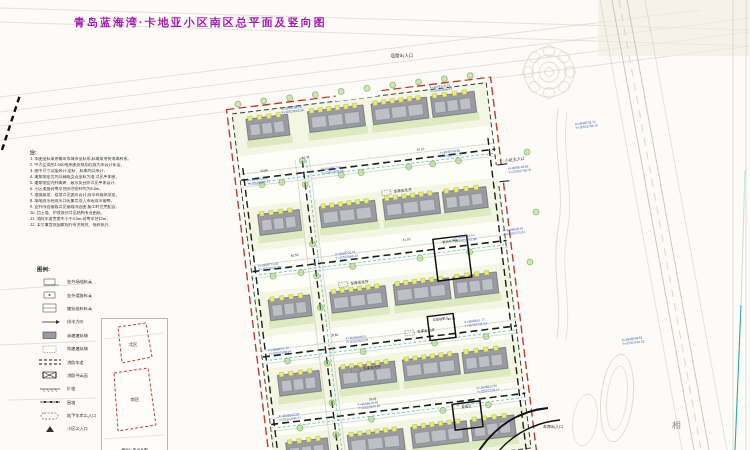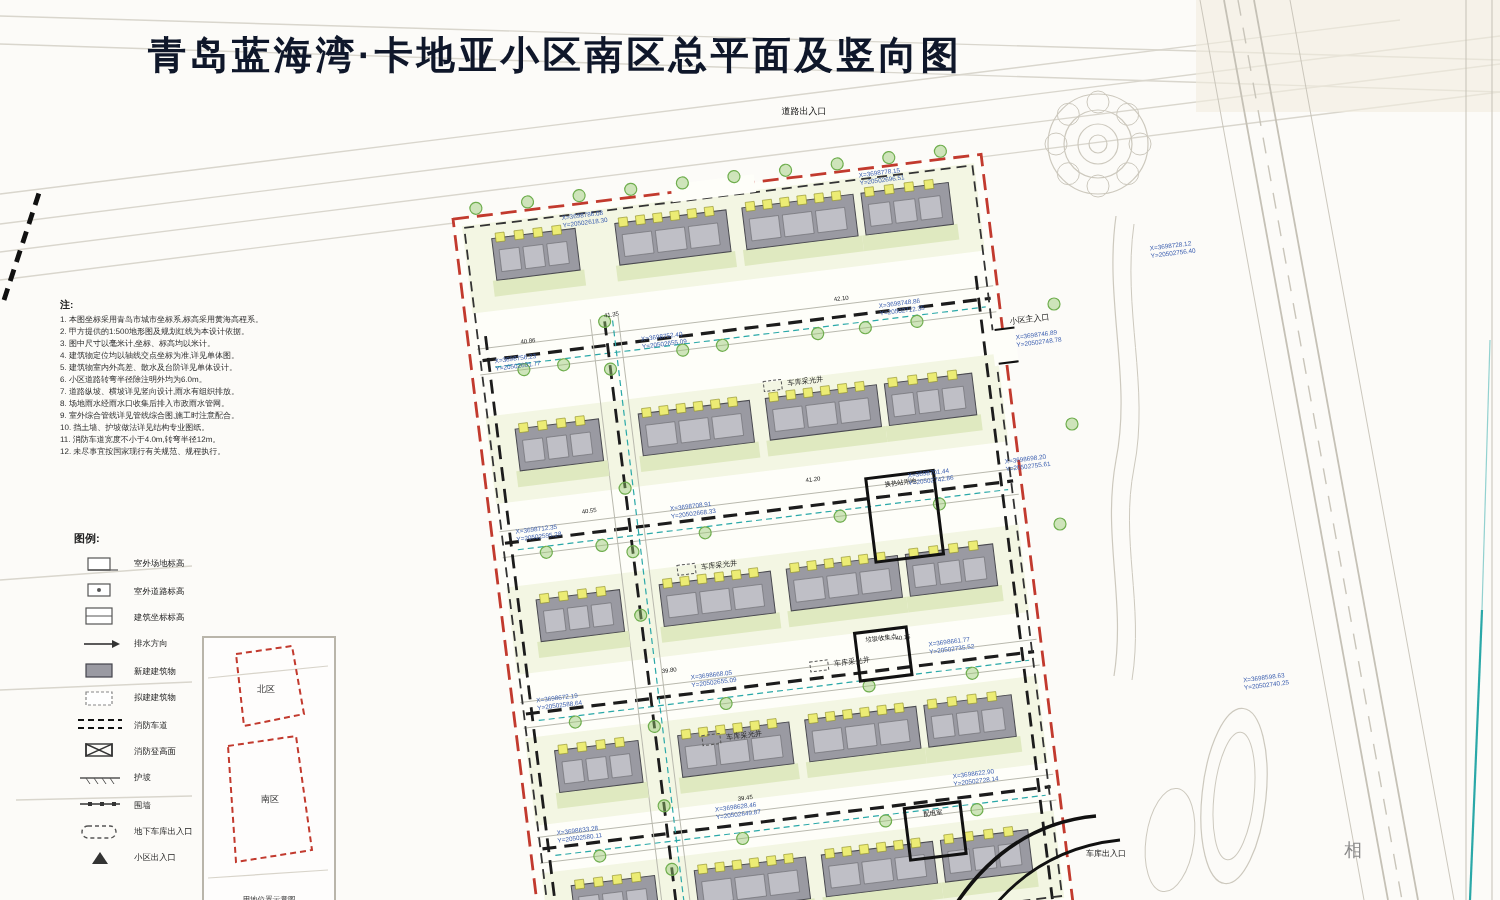--- a/index.html
+++ b/index.html
@@ -1,21 +1,21 @@
 <!DOCTYPE html>
 <html><head>
 <meta charset="utf-8">
 <style>
   html,body{margin:0;padding:0;background:#ffffff;}
   #sheet{position:relative;width:750px;height:450px;overflow:hidden;background:#fcfbf8;
          font-family:"Liberation Sans","DejaVu Sans",sans-serif;}
   #plan{position:absolute;left:0;top:0;}
   #plan text{font-family:"Liberation Sans","DejaVu Sans",sans-serif;}
-  .title{position:absolute;left:74px;top:15px;font-size:19px;font-weight:bold;
-         letter-spacing:2px;color:#0f172a;white-space:nowrap;}
+  .title{position:absolute;left:74px;top:15px;font-size:11px;font-weight:bold;
+         letter-spacing:2px;color:#a21caf;white-space:nowrap;}
   .notes{position:absolute;left:30px;top:149px;width:116px;}
   .notes-h{font-size:5px;font-weight:bold;color:#222;margin-bottom:1px;}
   .note-line{font-size:4px;line-height:1.5;color:#2d2d2d;white-space:nowrap;}
   .legend{position:absolute;left:37px;top:266px;width:64px;}
   .legend-h{font-size:5.5px;font-weight:bold;color:#222;margin-bottom:2px;}
   .legend-row{display:flex;align-items:center;height:13.4px;}
   .legend-sym{width:26px;height:10px;flex:none;}
   .legend-label{font-size:4.2px;color:#222;margin-left:4px;white-space:nowrap;}
   .keymap{position:absolute;left:101px;top:318px;width:65px;height:134px;
           border:0.5px solid #b9b5aa;background:rgba(255,255,255,0.55);}

